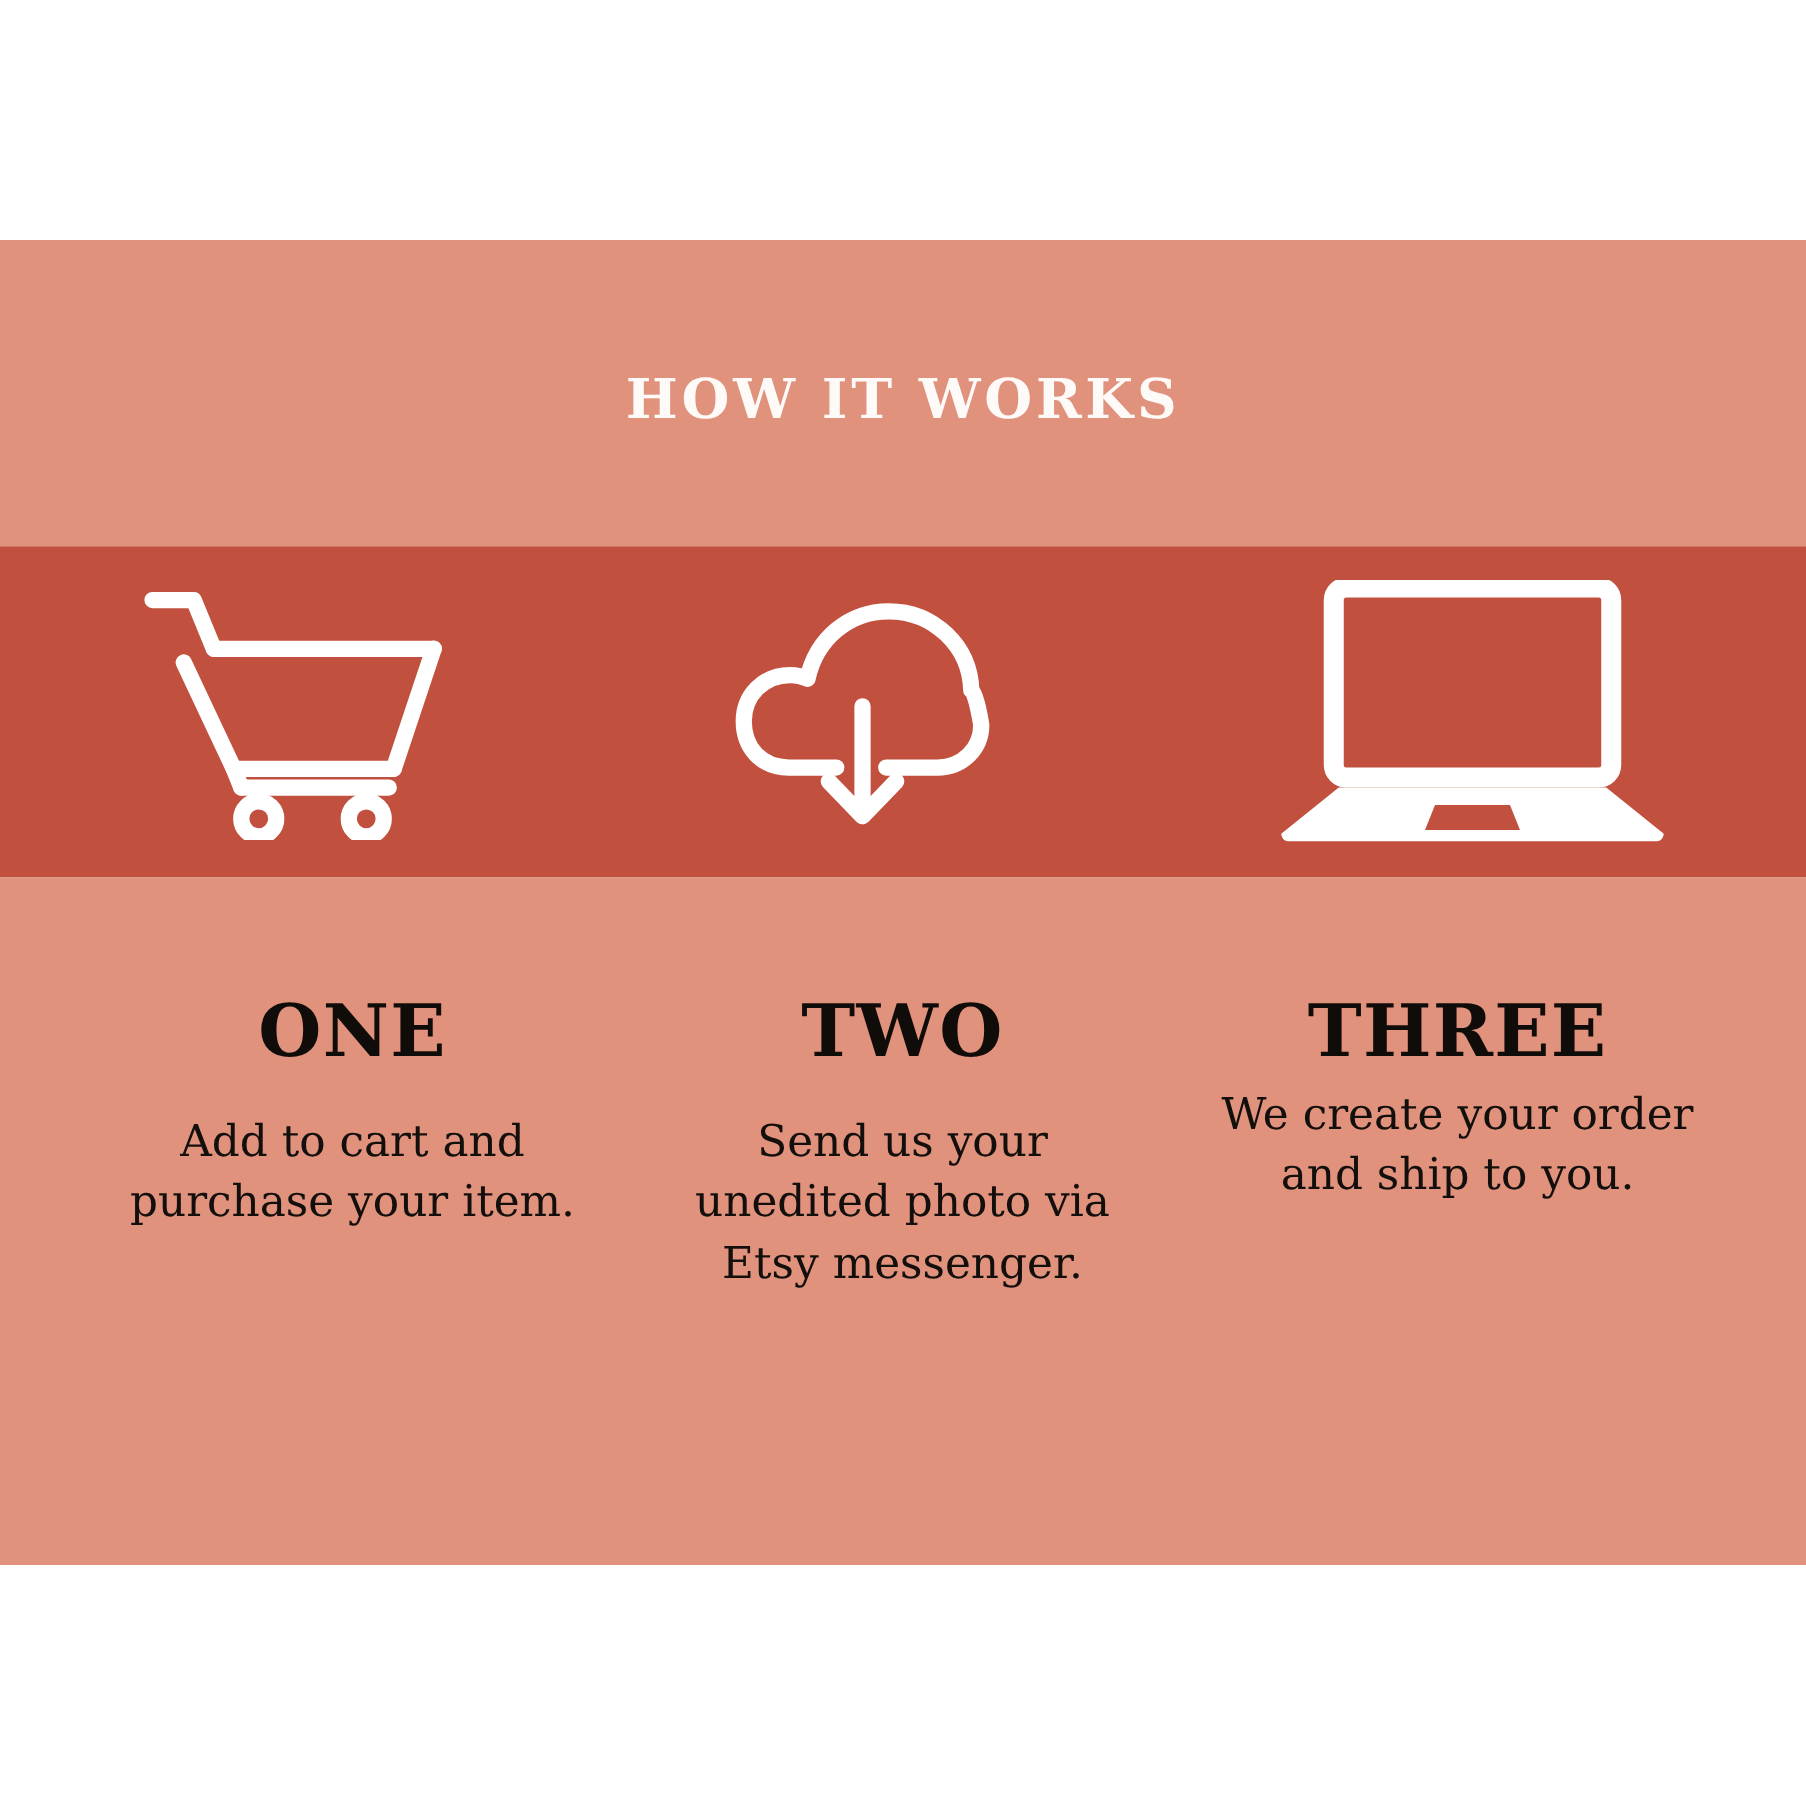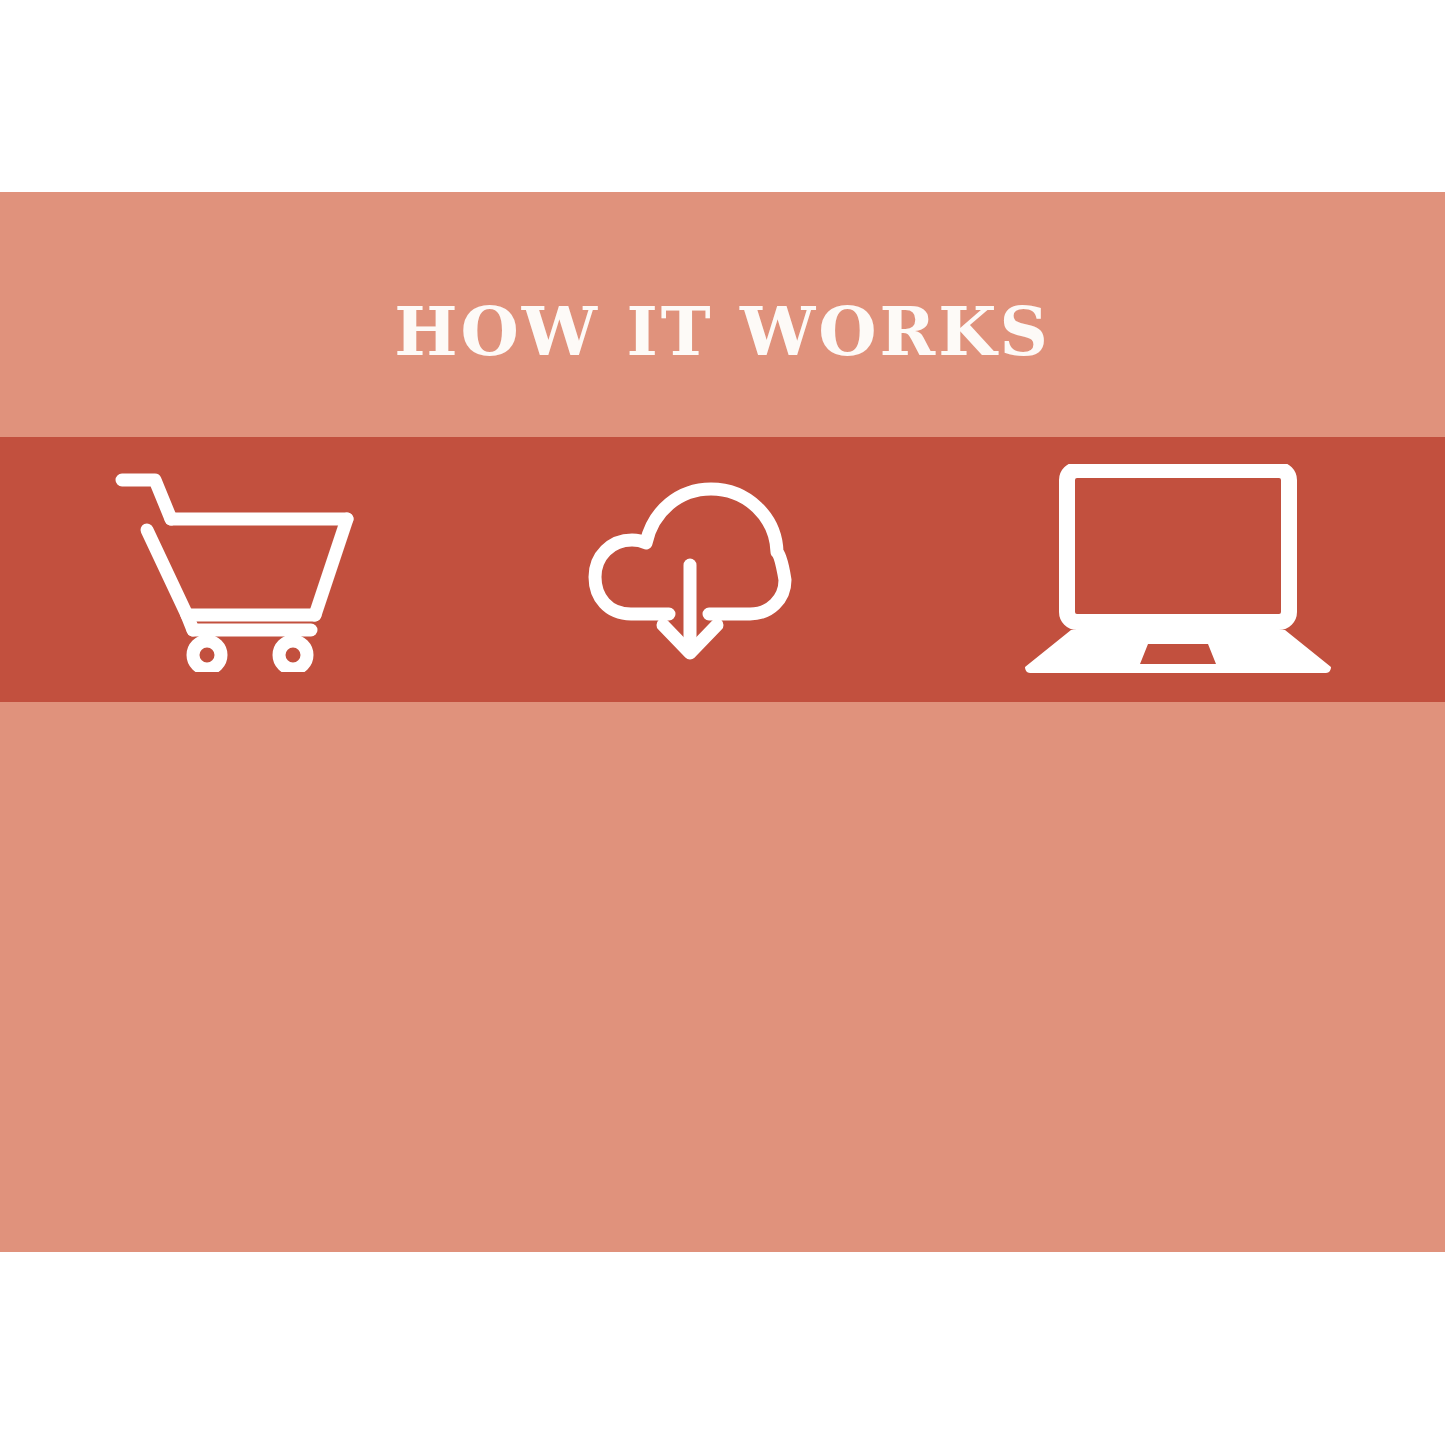--- a/index.html
+++ b/index.html
@@ -50,21 +50,21 @@
   
   .title {
     position: absolute;
     left: 0;
     top: 298px;
     width: 1445px;
     text-align: center;
     color: #fdfaf7;
     font-family: "DejaVu Serif", "Liberation Serif", serif;
     font-weight: 700;
-    font-size: 67px;
+    font-size: 44px;
     letter-spacing: 3px;
     line-height: 1;
     white-space: nowrap;
   }
 
   
   .icon-row {
     position: absolute;
     left: 0;
     top: 437px;
@@ -192,14 +192,32 @@
                    A6 6 0 0 1 307 209
                    H11
                    A6 6 0 0 1 6 203 Z
                    M129 180 H189 L197 200 H121 Z" fill="#ffffff" fill-rule="evenodd"></path>
         </svg>
       </span>
     </div>
 
   </div>
 
+  <div class="text-row">
+
+    <div class="text-col t1">
+      <div class="step-heading">ONE</div>
+      <div class="step-body">Add to cart and purchase your item.</div>
+    </div>
+
+    <div class="text-col t2">
+      <div class="step-heading">TWO</div>
+      <div class="step-body">Send us your unedited photo via Etsy messenger.</div>
+    </div>
+
+    <div class="text-col t3">
+      <div class="step-heading">THREE</div>
+      <div class="step-body">We create your order and ship to you.</div>
+    </div>
+
+  </div>
 
 </div>
 
 </body></html>

